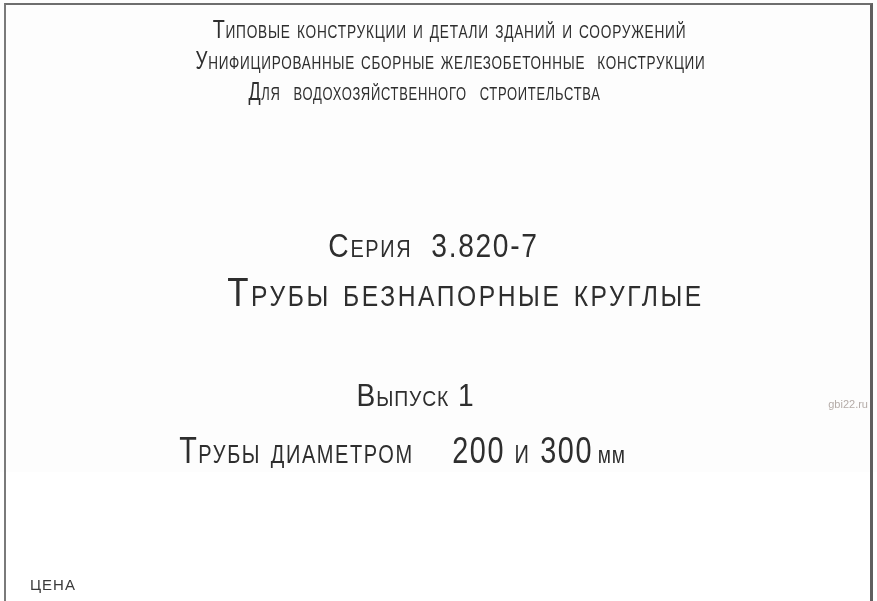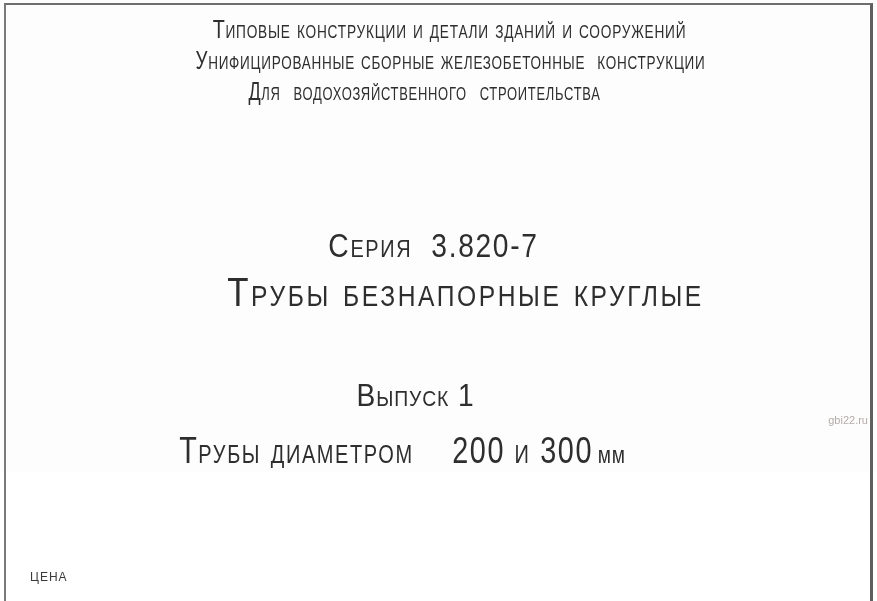--- a/index.html
+++ b/index.html
@@ -97,30 +97,30 @@
   .price-num {
     width: 86px;
     text-align: center;
     font-size: 20px;
     letter-spacing: 3px;
     color: #3a3a3a;
     padding-bottom: 2px;
     border-bottom: 2px solid #4a4a4a;
   }
   .price-label {
-    margin-top: 10px;
+    margin-top: 16px;
     padding-left: 10px;
-    font-size: 12px;
+    font-size: 15px;
     letter-spacing: 1px;
     color: #3a3a3a;
   }
   .watermark {
     position: absolute;
     right: 9px;
-    top: 414px;
+    top: 398px;
     font-size: 11px;
     color: #b5aca8;
     letter-spacing: 0px;
   }
 </style>
 </head>
 <body>
 
 <div class="page">
   <div class="frame"></div>

